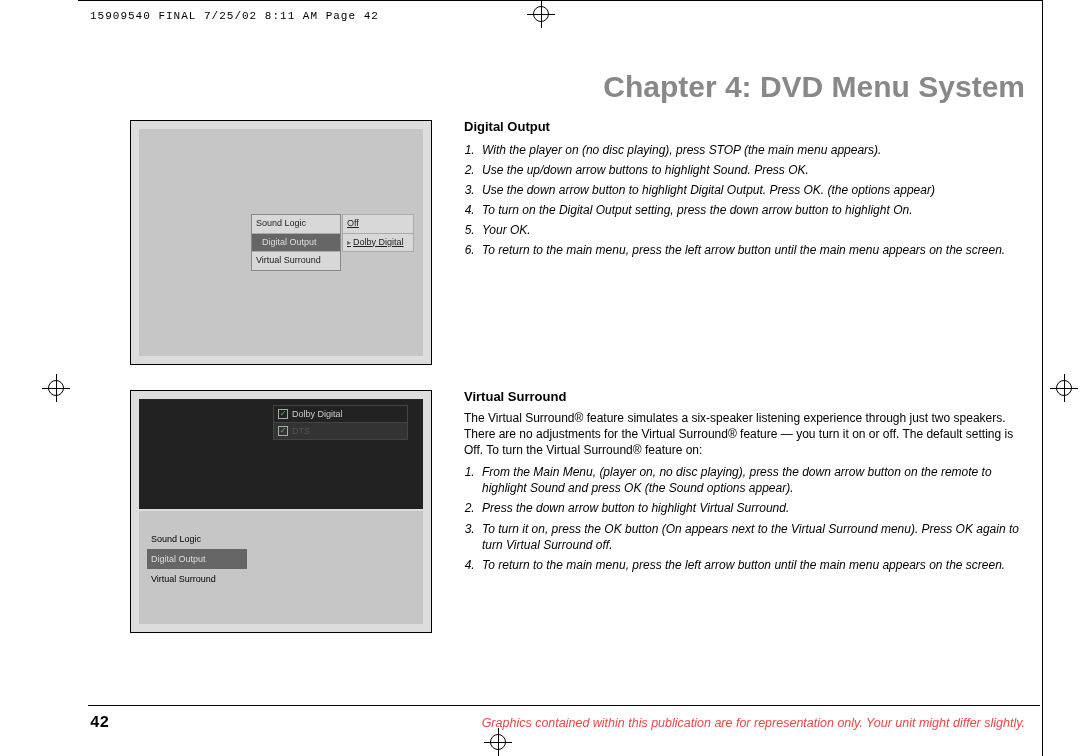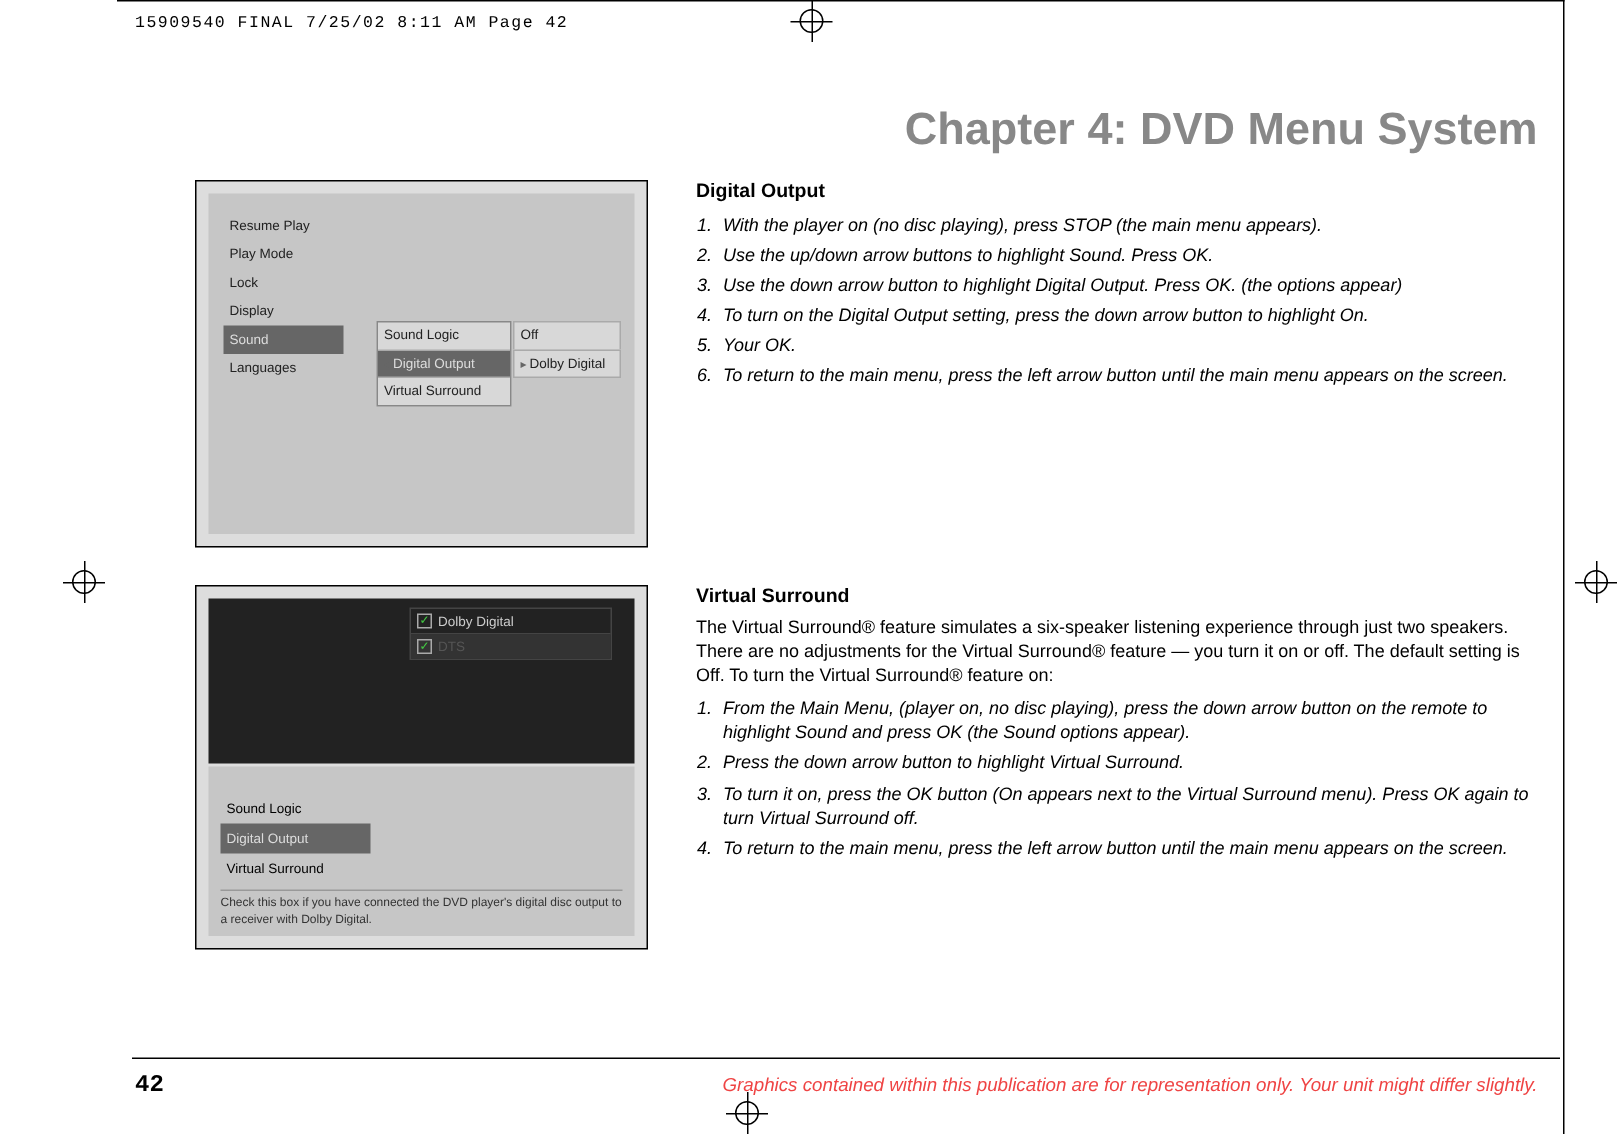--- a/index.html
+++ b/index.html
@@ -71,20 +71,21 @@
     line-height: 1.5;
   }
   .submenu-col2 div { padding: 2px 4px; border-bottom:1px solid #aaa;}
   .submenu-col2 div:last-child{border-bottom:none;}
   .submenu-col2 .hl { background: #666; color:#ddd;}
   .submenu-col3 {
     position: absolute;
     left: 203px; top: 85px;
     width: 72px;
     line-height:1.5;
+    text-decoration:underline;
   }
   .submenu-col3 div { padding:2px 4px; border:1px solid #aaa; border-bottom:none; background:#d8d8d8;}
   .submenu-col3 div:last-child{border-bottom:1px solid #aaa;}
   .arrow-left::before{content:"◂"; font-size:8px; margin-right:2px; color:#666;}
   .arrow-right::before{content:"▸"; font-size:8px; margin-right:2px; color:#666;}
 
   .shot2-dark {
     position:absolute;
     left:8px; right:8px; top:8px;
     height:110px;
@@ -191,28 +192,20 @@
 <div class="crop-circle" style="left:1056px; top:380px;"></div>
 <div class="crop-cross-h" style="left:1050px; top:388px;"></div>
 <div class="crop-cross-v" style="left:1064px; top:374px;"></div>
 
 <div class="header-line">15909540 FINAL  7/25/02  8:11 AM  Page 42</div>
 
 <div class="chapter-title">Chapter 4: DVD Menu System</div>
 
 <div class="screenshot shot1">
   <div class="menu-inner">
-    <div class="menu-left">
-      <div>Resume Play</div>
-      <div>Play Mode</div>
-      <div>Lock</div>
-      <div>Display</div>
-      <div class="hl">Sound</div>
-      <div>Languages</div>
-    </div>
     <div class="submenu-col2">
       <div>Sound Logic</div>
       <div class="hl"><span class="arrow-left"></span><span>Digital Output</span></div>
       <div>Virtual Surround</div>
     </div>
     <div class="submenu-col3">
       <div>Off</div>
       <div><span class="arrow-right"></span><span>Dolby Digital</span></div>
     </div>
   </div>
@@ -230,21 +223,20 @@
           <span>DTS</span>
         </div>
     </div>
   </div>
   <div class="shot2-lower">
     <div class="opt-list">
       <div>Sound Logic</div>
       <div class="hl">Digital Output</div>
       <div>Virtual Surround</div>
     </div>
-    <div class="caption">Check this box if you have connected the DVD player's digital disc output to a receiver with Dolby Digital.</div>
   </div>
 </div>
 
 <div class="body-text sec1">
   <h3>Digital Output</h3>
   <ol>
     <li>With the player on (no disc playing), press STOP (the main menu appears).</li>
     <li>Use the up/down arrow buttons to highlight Sound. Press OK.</li>
     <li>Use the down arrow button to highlight Digital Output. Press OK. (the options appear)</li>
     <li>To turn on the Digital Output setting, press the down arrow button to highlight On.</li>

